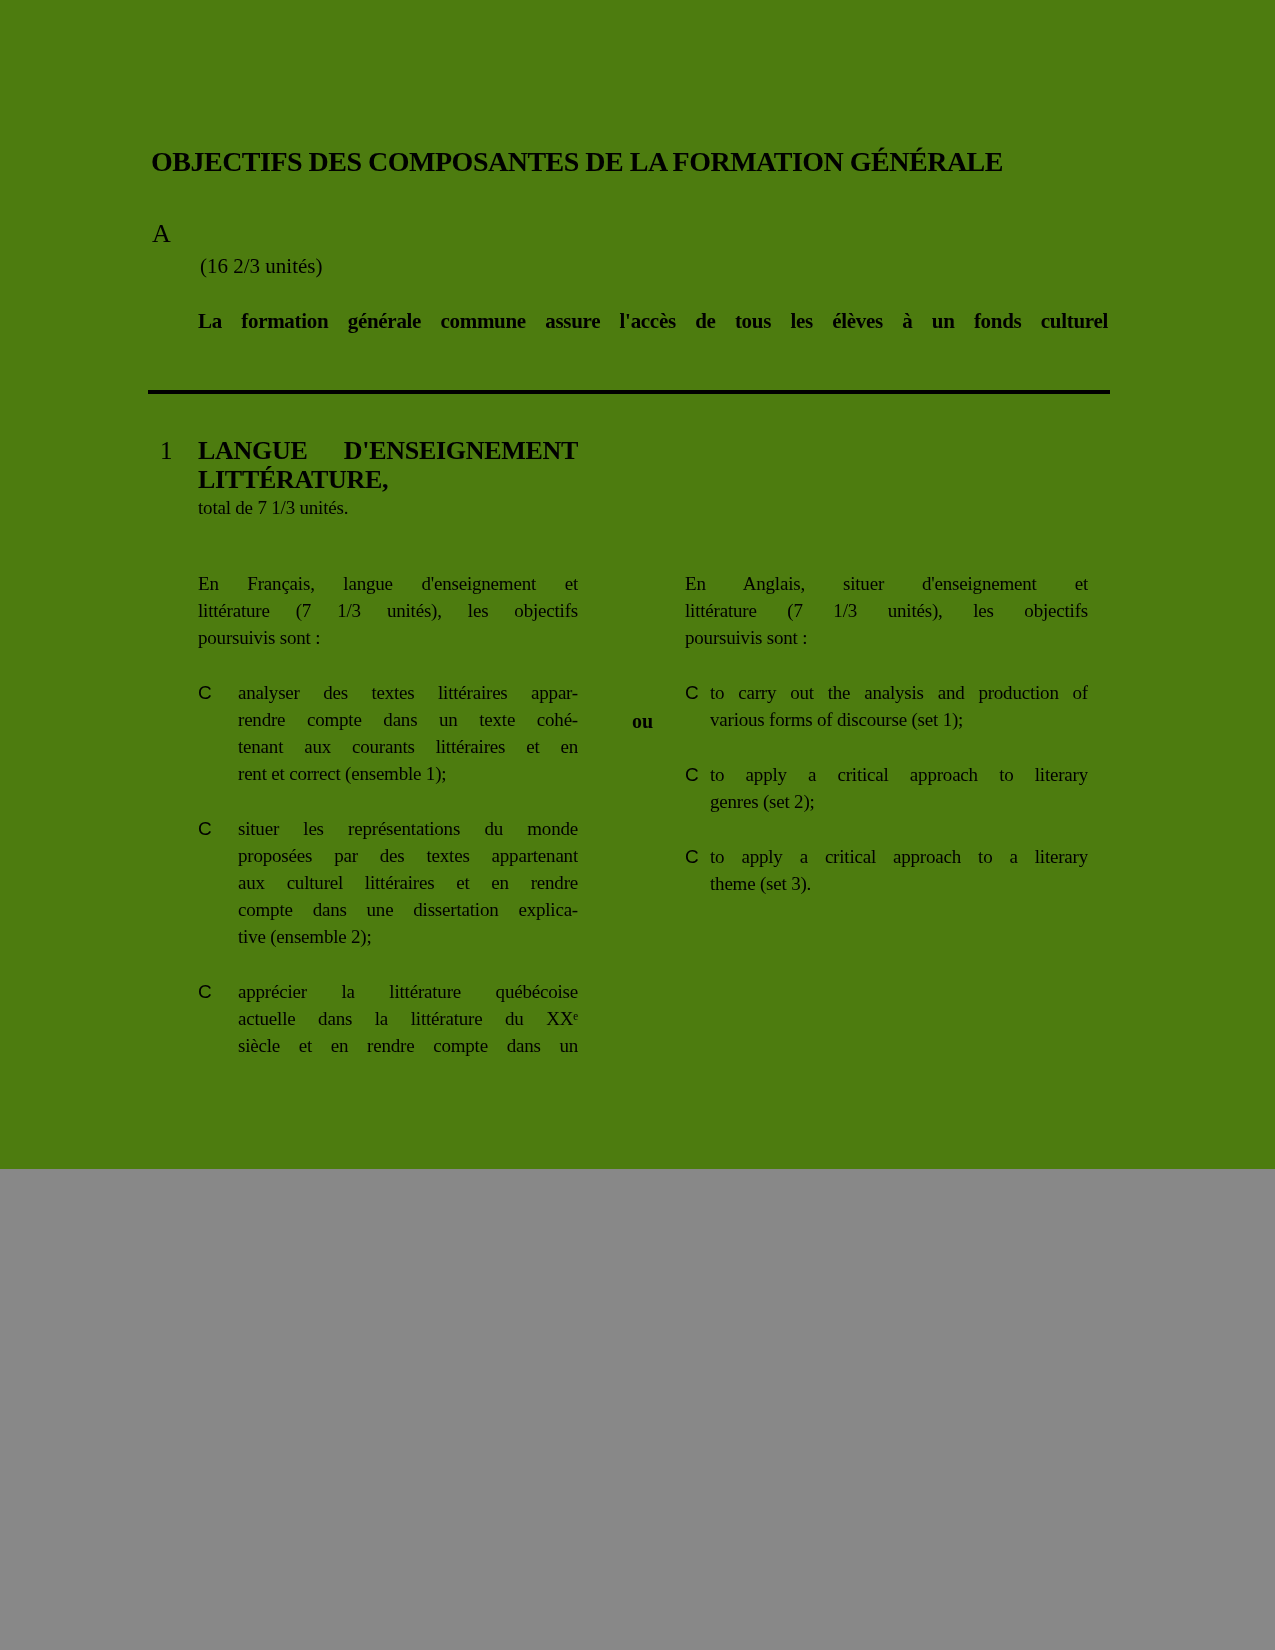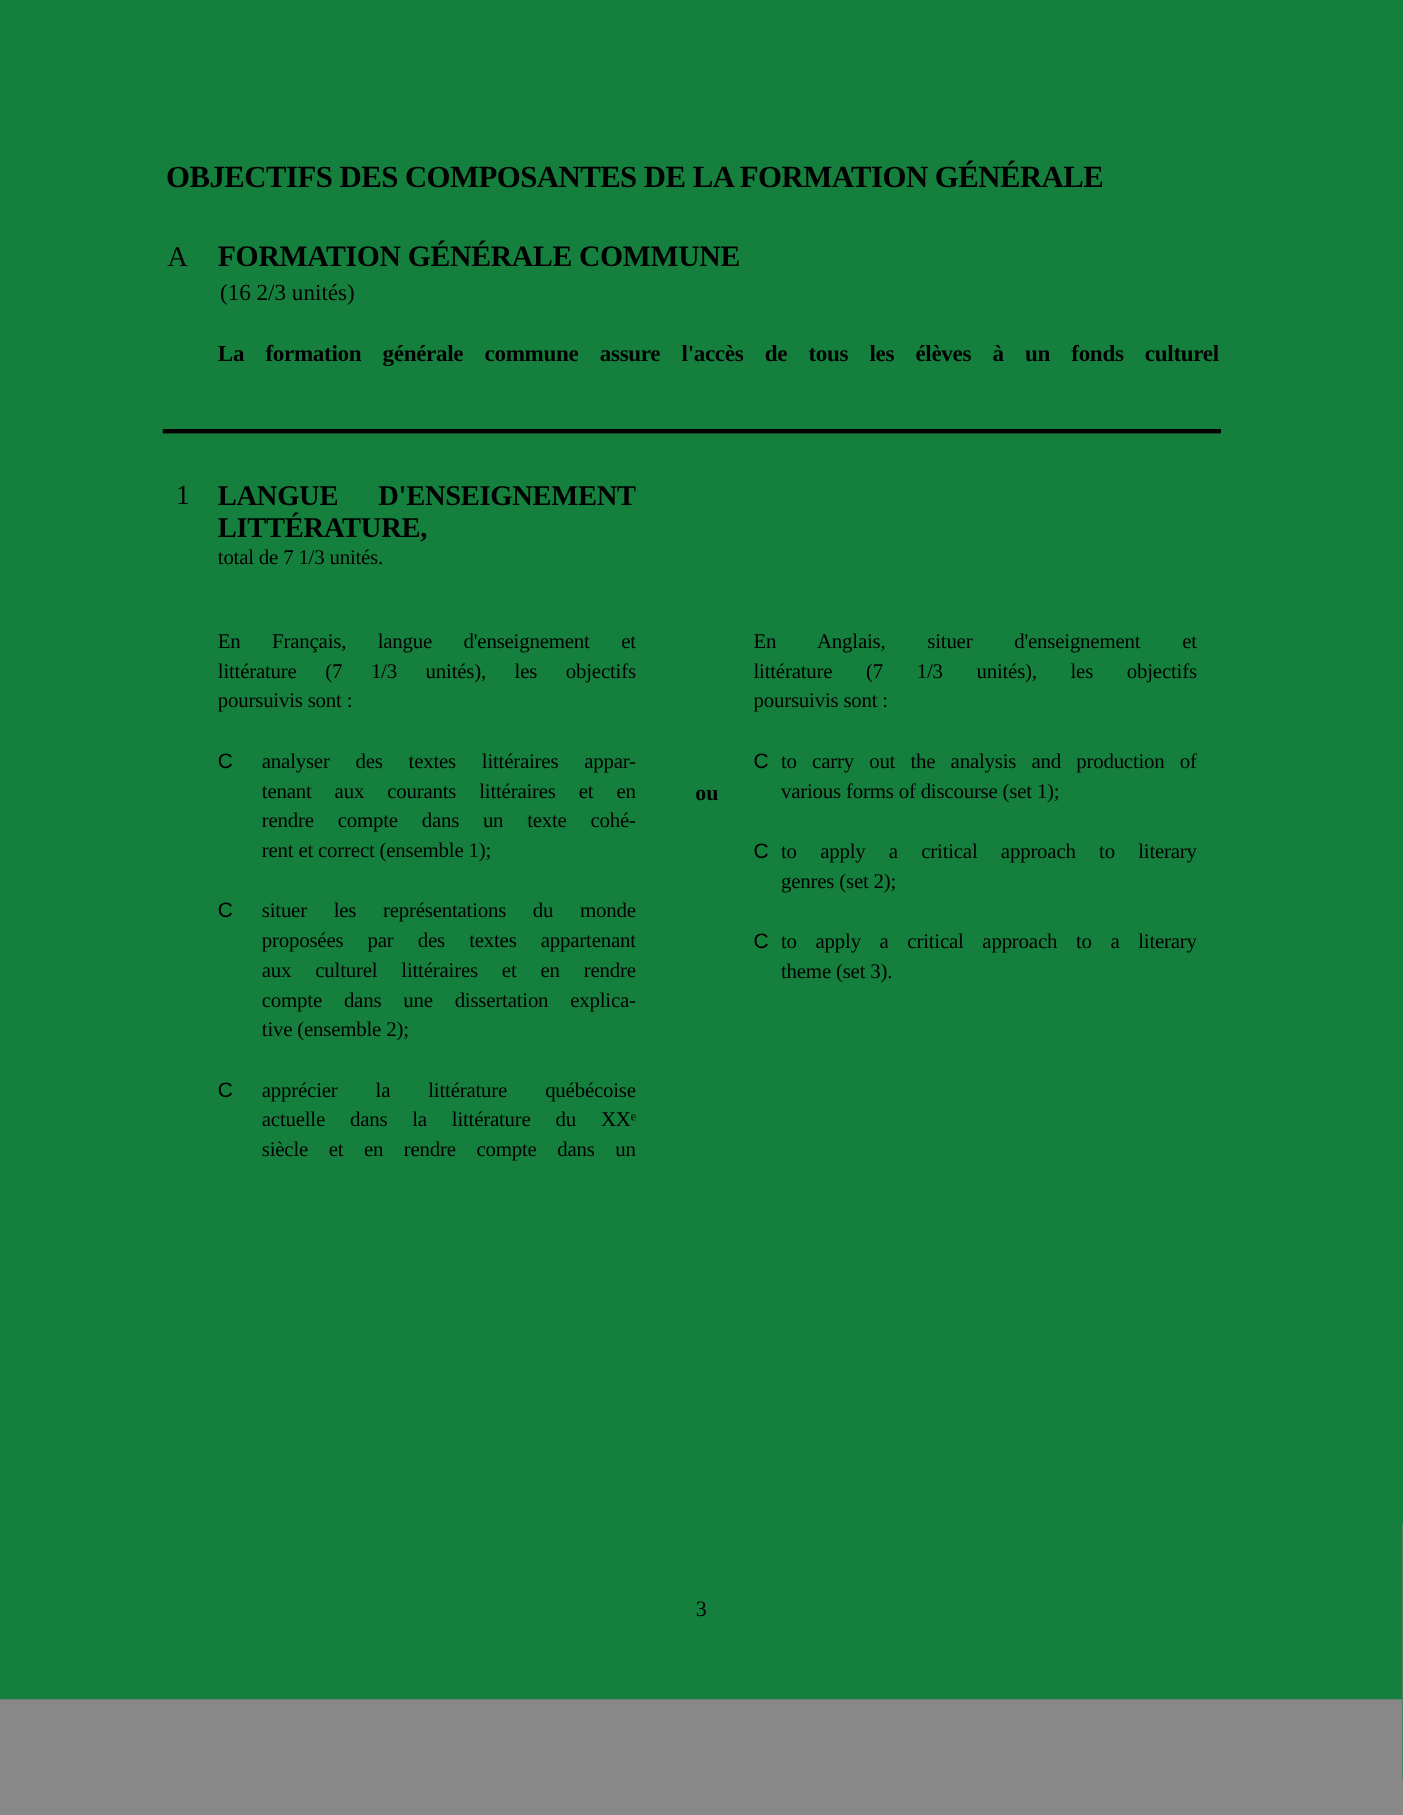--- a/index.html
+++ b/index.html
@@ -1,21 +1,21 @@
 <!DOCTYPE html>
 <html><head>
 <meta charset="utf-8">
 <style>
   html, body { margin: 0; padding: 0; background: #888; }
   .page {
     position: relative;
     width: 1275px;
-    height: 1545px;
+    height: 1169px;
     margin: 0 auto;
-    background: #15803d;
+    background: #4d7c0f;
     color: #000000;
     font-family: "Liberation Serif", "DejaVu Serif", serif;
   }
   .abs { position: absolute; }
 
   .doc-title {
     font-size: 28px;
     font-weight: bold;
     letter-spacing: -0.5px;
     white-space: nowrap;
@@ -57,21 +57,20 @@
 </style>
 </head>
 <body>
 
 <div class="page">
 
   <div class="abs doc-title" style="left:151px; top:146px;">OBJECTIFS DES COMPOSANTES DE LA FORMATION GÉNÉRALE</div>
 
   <div class="abs a-label" style="left:152px; top:219px;">A</div>
 
-  <div class="abs a-heading" style="left:198px; top:218px;">FORMATION GÉNÉRALE COMMUNE</div>
 
   <div class="abs units" style="left:200px; top:254px;">(16 2/3 unités)</div>
 
   <div class="abs intro-bold" style="left:198px; top:302px; width:910px;">
       <div class="ln j">La formation générale commune assure l'accès de tous les élèves à un fonds culturel</div>
     </div>
 
   <div class="abs rule" style="left:148px; top:390px; width:962px;"></div>
 
   <div class="abs s1-number" style="left:160px; top:437px;">1</div>
@@ -89,22 +88,22 @@
     <div class="col-intro">
         <div class="ln j">En Français, langue d'enseignement et</div>
         <div class="ln j">littérature (7 1/3 unités), les objectifs</div>
         <div class="ln">poursuivis sont :</div>
       </div>
 
     <div class="bullet">
       <span class="marker">C</span>
       <div class="btxt">
           <div class="ln j">analyser des textes littéraires appar-</div>
+          <div class="ln j">rendre compte dans un texte cohé-</div>
           <div class="ln j">tenant aux courants littéraires et en</div>
-          <div class="ln j">rendre compte dans un texte cohé-</div>
           <div class="ln">rent et correct (ensemble 1);</div>
         </div>
     </div>
 
     <div class="bullet">
       <span class="marker">C</span>
       <div class="btxt">
           <div class="ln j">situer les représentations du monde</div>
           <div class="ln j">proposées par des textes appartenant</div>
           <div class="ln j">aux culturel littéraires et en rendre</div>

